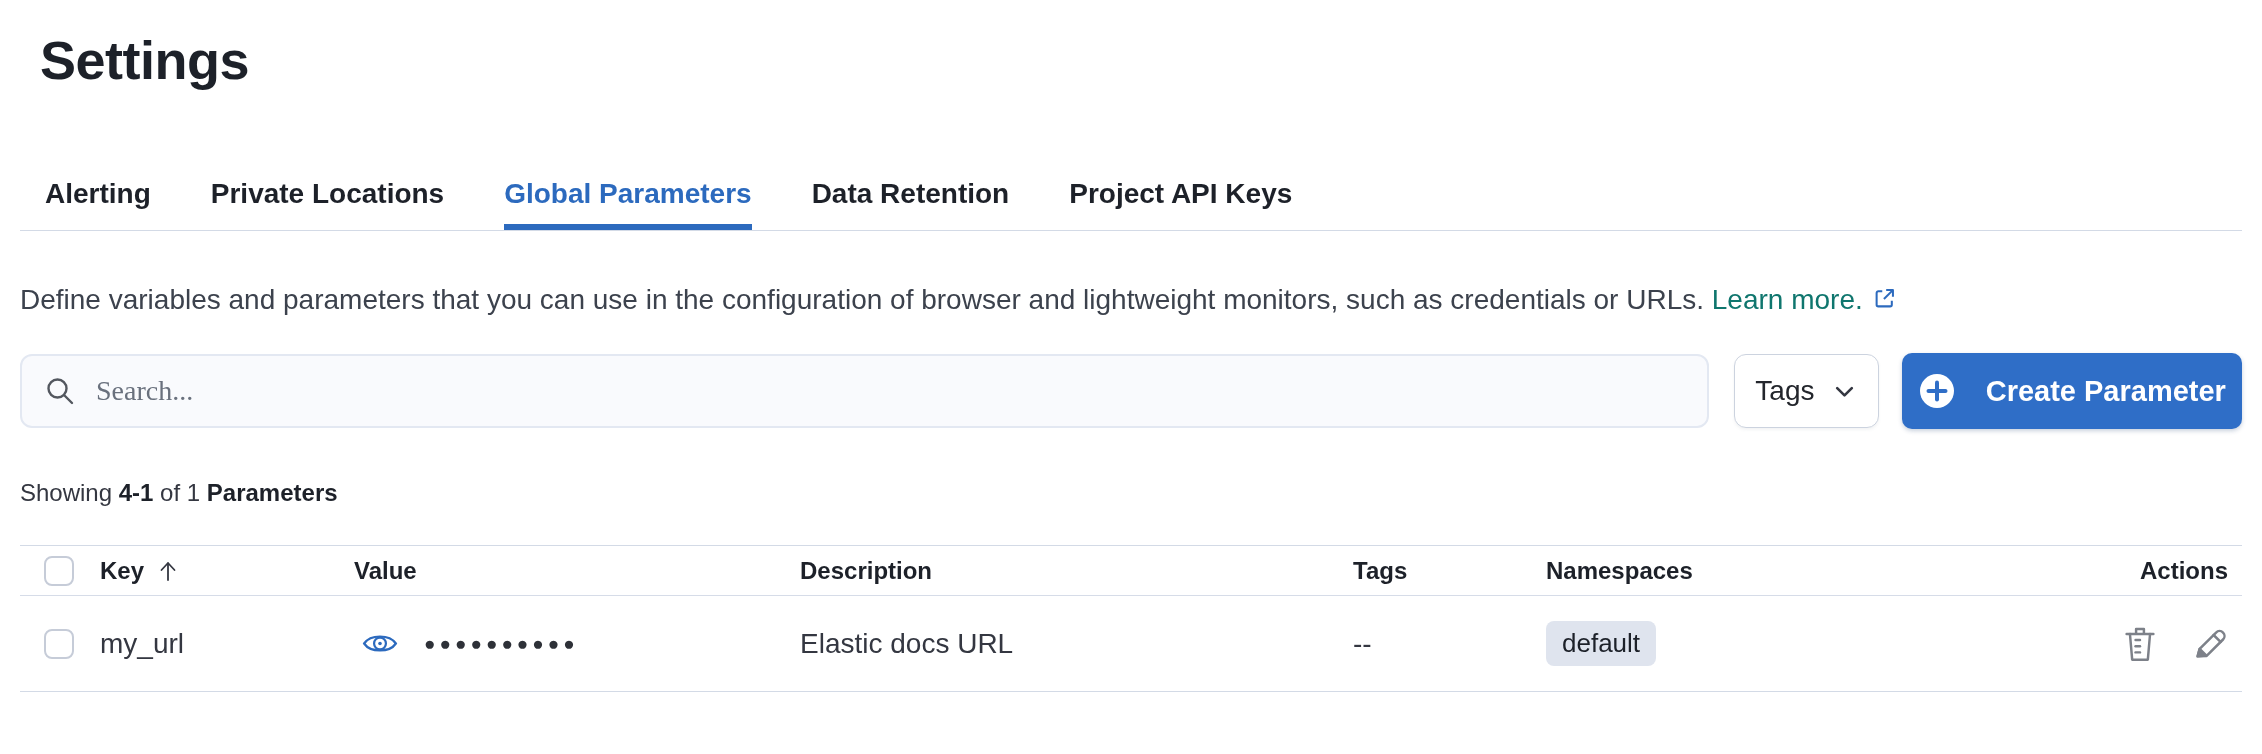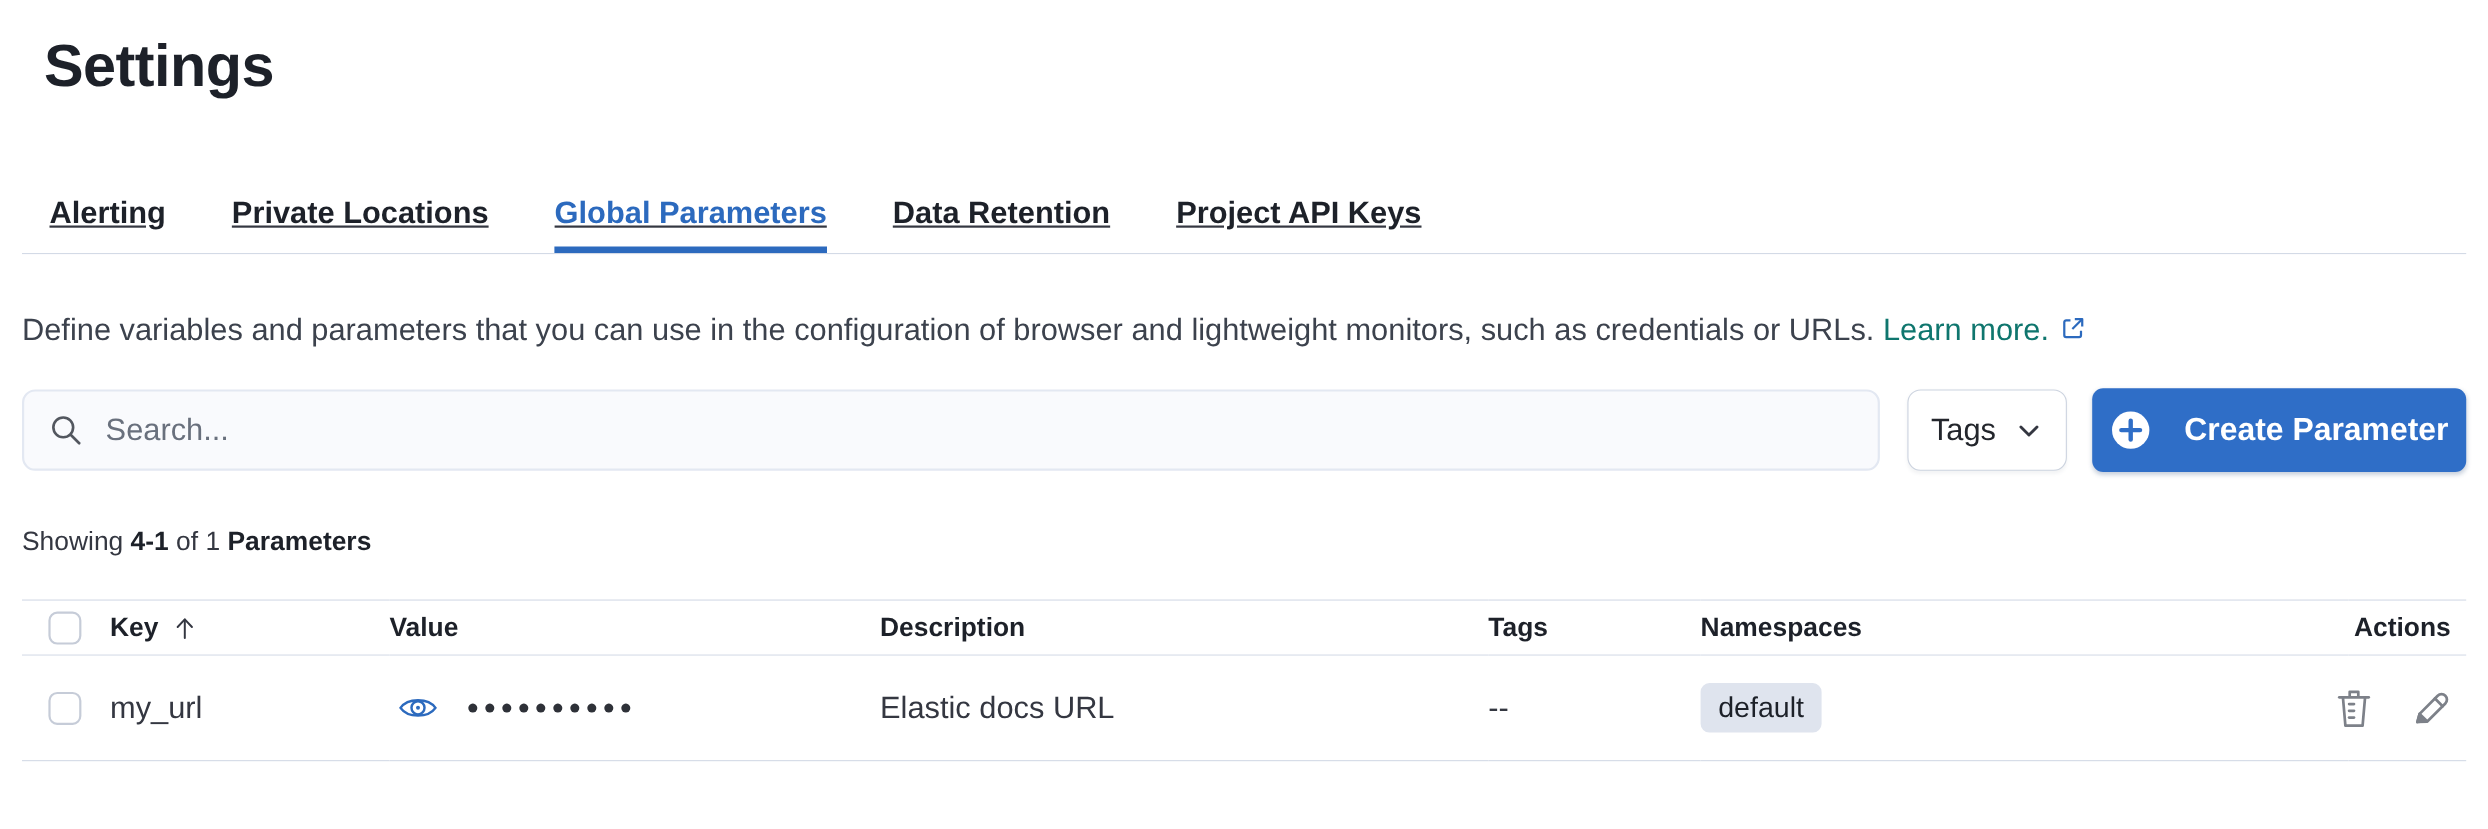--- a/index.html
+++ b/index.html
@@ -16,21 +16,20 @@
     margin:30px 0 0 20px;
     font-size:54px; line-height:60px; font-weight:700;
     letter-spacing:-0.5px; color:#1d2129;
   }
 
   
   .tabs {
     display:flex; gap:60px; align-items:flex-end;
     padding-left:25px; margin-top:88px;
     border-bottom:1px solid #d3dae6;
-    text-decoration:underline;
   }
   .tab {
     font-size:28px; font-weight:700; color:#1d2129;
     padding-bottom:20px; cursor:pointer; white-space:nowrap;
   }
   .tab.active { color:#2c6abe; box-shadow:inset 0 -6px 0 #2c6abe; }
 
   
   .desc {
     margin-top:44px; max-width:2140px;
@@ -41,21 +40,21 @@
 
   
   .controls { margin-top:28px; display:flex; align-items:center; }
   .search-box {
     width:1697px; height:74px;
     background:#f9fafd; border:2px solid #e3e8f2; border-radius:12px;
     display:flex; align-items:center; padding:0 22px;
   }
   .search-box input {
     flex:1; margin-left:20px; border:none; outline:none; background:transparent;
-    font-family:Liberation Sans, sans-serif; font-size:28px; color:#343741;
+    font-family:Liberation Serif, serif; font-size:28px; color:#343741;
   }
   .search-box input::placeholder { color:#69707d; }
   .tags-btn {
     margin-left:25px; width:145px; height:74px;
     background:#ffffff; border:1px solid #ccd3df; border-radius:12px;
     display:flex; align-items:center; justify-content:center; gap:16px;
     font-size:28px; color:#23262c; cursor:pointer;
     box-shadow:0 2px 3px rgba(100,110,130,0.08);
   }
   .create-btn {

